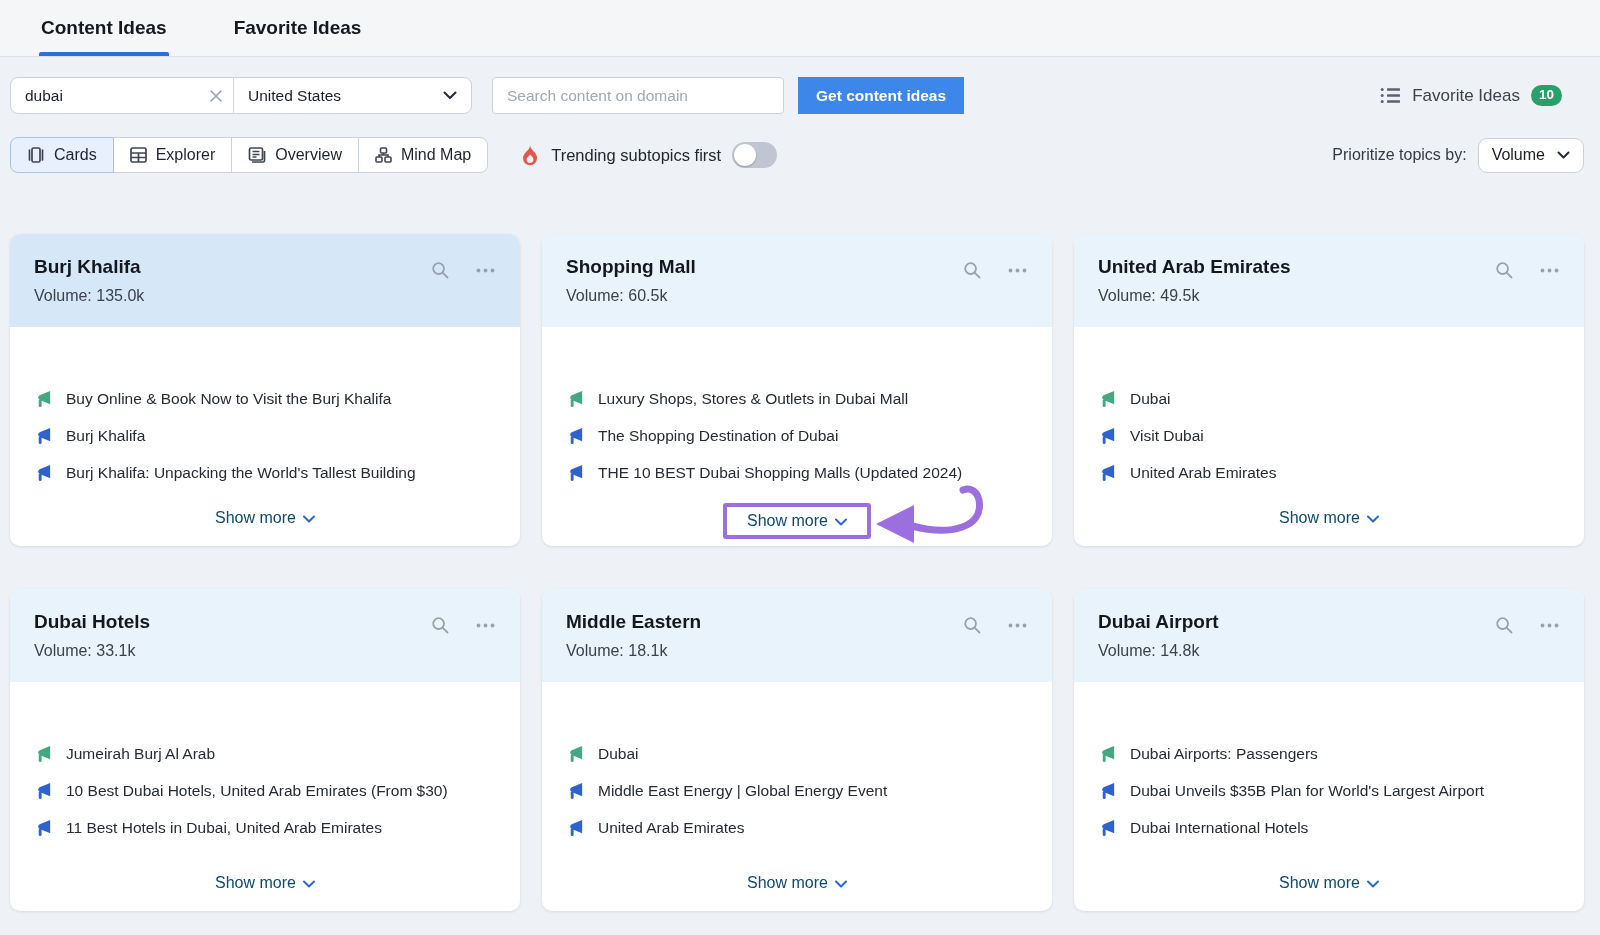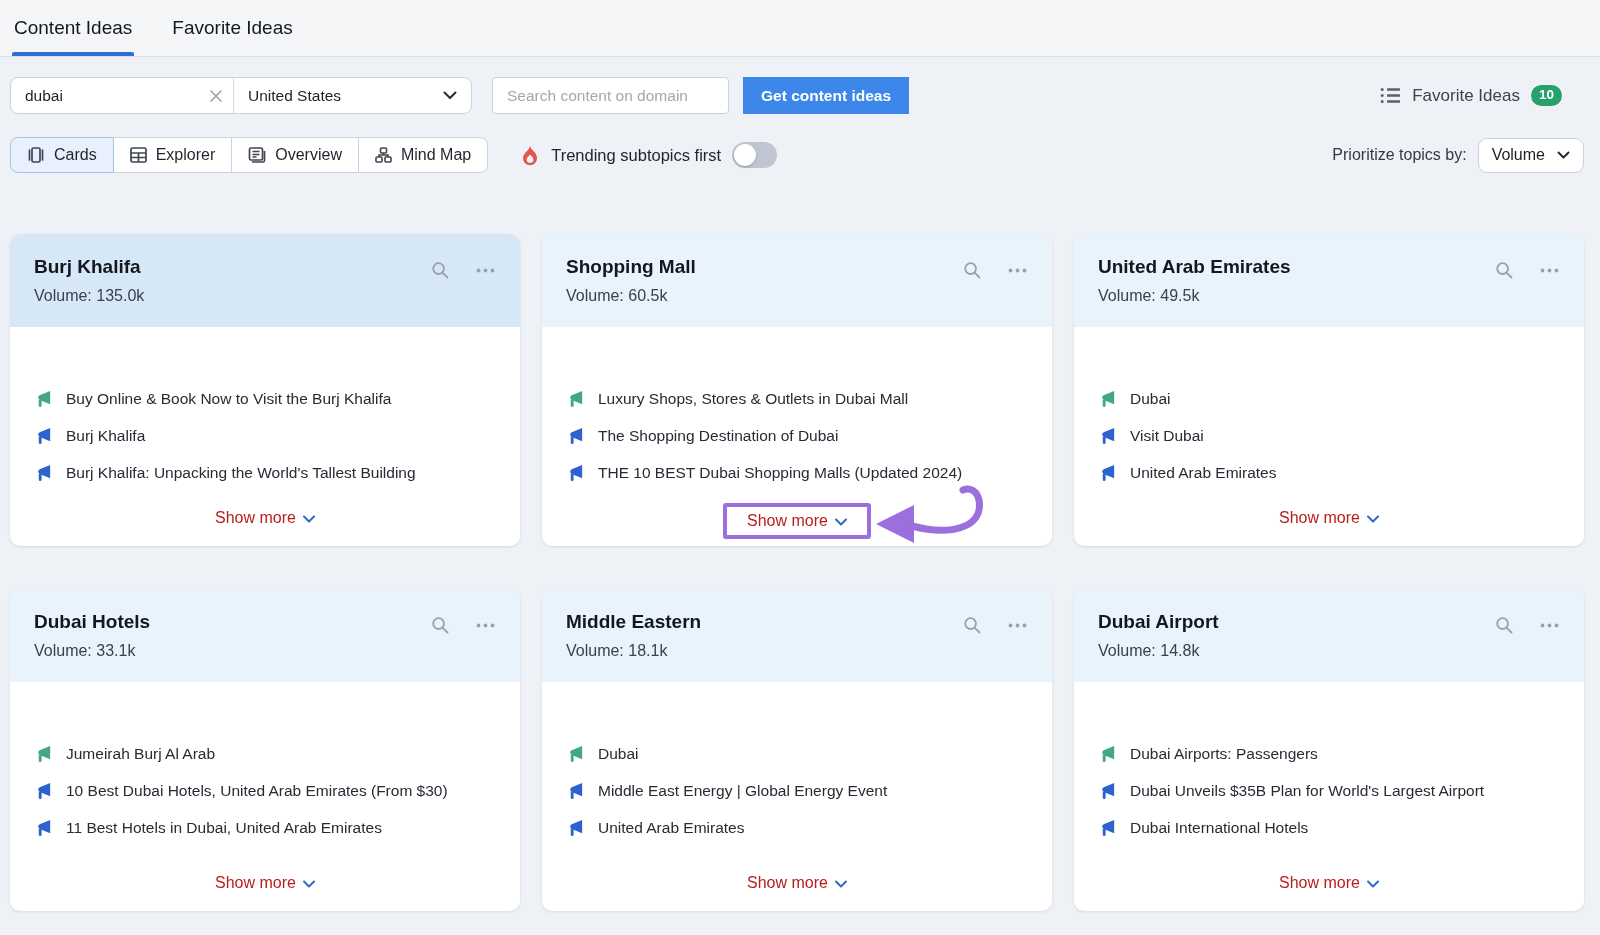--- a/index.html
+++ b/index.html
@@ -10,22 +10,22 @@
     color:#1c2028;
     overflow:hidden;
   }
 
   
   .tabs-bar{
     height:57px; background:#f4f6f8; border-bottom:1px solid #dde1e7;
     display:flex; gap:36px; padding-left:12px;
   }
   .tab{
-    display:flex; align-items:center; font-size:19px; font-weight:400;
-    color:#15181f; position:relative; cursor:pointer; padding:0 2px;
+    display:flex; align-items:center; font-size:19px; font-weight:700;
+    color:#15181f; position:relative; cursor:pointer; padding:0 2px;margin-left:27px;
   }
   .tab.active::after{
     content:""; position:absolute; left:0; right:0; bottom:0; height:4px;
     background:#2e6ed8; border-radius:2px 2px 0 0;
   }
 
   
   .filters{ padding:20px 16px 0 10px; }
   .frow{ display:flex; align-items:center; }
   .frow1{ height:37px; }
@@ -44,21 +44,21 @@
   .kw-clear{
     position:absolute; right:10px; top:50%; transform:translateY(-50%);
     width:14px; height:14px; cursor:pointer; display:block;
   }
   .group-divider{ width:1px; background:#d5dae1; }
   .country-select{
     flex:1; display:flex; align-items:center; justify-content:space-between;
     padding:0 14px; font-size:15.5px; color:#1c1f26; cursor:pointer;
   }
   .domain-input{
-    width:237px; height:37px; margin-left:20px;
+    width:292px; height:37px; margin-left:20px;
     border:1px solid #ccd2db; border-radius:4px; background:#fff;
     padding:0 14px; font-size:15.5px; color:#1c1f26; outline:none; font-family:inherit;
   }
   .domain-input::placeholder{ color:#a0a8b3; }
   .cta-btn{
     height:37px; margin-left:14px; padding:0 18px; border:none; border-radius:0;
     background:#3d87ea; color:#fff; font-size:15.5px; font-weight:600;
     font-family:inherit; cursor:pointer;
   }
   .fav-cluster{
@@ -129,21 +129,21 @@
   .headline-text{ font-size:15.5px; color:#262b34; line-height:23px; }
   .mega{ flex-shrink:0; display:block; }
   .m-green{ fill:#41a880; }
   .m-blue{ fill:#2d62cf; }
 
   .card-footer{
     height:56px; display:flex; align-items:center; justify-content:center; position:relative;
   }
   .show-more{
     display:inline-flex; align-items:center; gap:7px;
-    color:#b91c1c; font-size:16px; font-weight:500; cursor:pointer;
+    color:#0c4a6e; font-size:16px; font-weight:500; cursor:pointer;
   }
   .show-more svg{ display:block; margin-top:2px; }
 
   
   .annotation-box{
     border:4px solid #9b6fdd; border-radius:3px; padding:5px 20px;
     display:inline-flex; align-items:center; justify-content:center;
     position:relative; top:3px; background:transparent;
   }
   .annotation-arrow{

